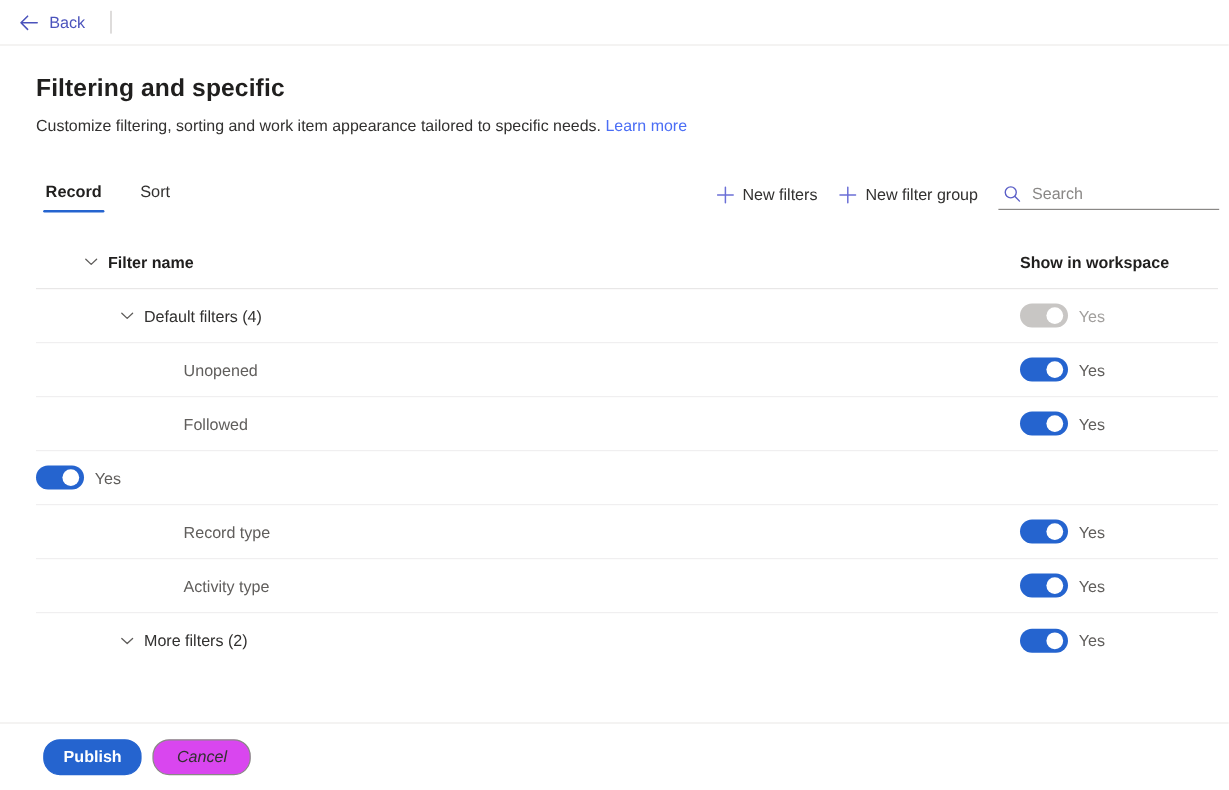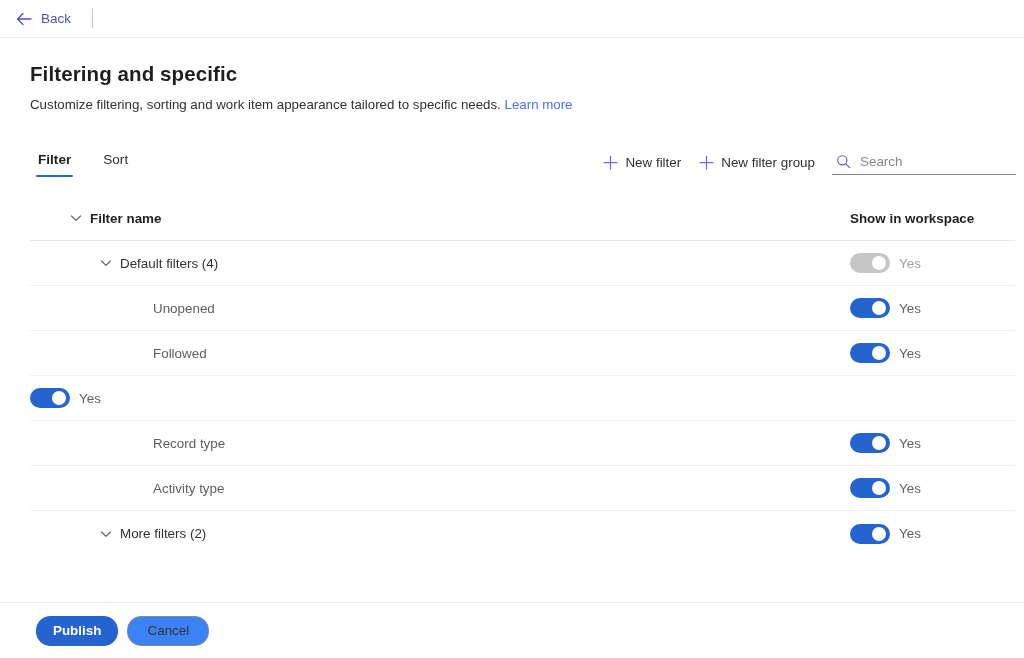--- a/index.html
+++ b/index.html
@@ -133,21 +133,21 @@
   }
   .btn {
     height: 30px; min-width: 82px; padding: 0 16px;
     font-family: "Liberation Sans", sans-serif; font-size: 13.4px;
     border-radius: 14px; cursor: pointer;
   }
   .btn-primary {
     background: #2564cf; border: 1px solid #2564cf; color: #fff; font-weight: 600;
   }
   .btn-secondary {
-    background: #3b82f6; border: 1px solid #8a8886; color: #323130;
+    background: #d946ef; border: 1px solid #8a8886; color: #323130; font-style: italic;
   }
 </style>
 </head>
 <body>
 
 <div class="page">
 
   <div class="topbar">
     <button class="back-btn">
       <span class="back-arrow">
@@ -160,32 +160,32 @@
     <span class="back-sep"></span>
   </div>
 
   <div class="heading">Filtering and specific</div>
   <div class="subheading">
     <span>Customize filtering, sorting and work item appearance tailored to specific needs.</span>
     <a class="learn-more" href="#">Learn more</a>
   </div>
 
   <div class="tabs">
-    <button class="tab active">Filter</button>
+    <button class="tab active">Record</button>
     <button class="tab">Sort</button>
   </div>
 
   <div class="toolbar">
     <button class="cmd">
       <span class="plus-icon">
         <svg viewBox="0 0 15 15" width="15" height="15" aria-hidden="true">
           <path d="M7.5 1v13M1 7.5h13" stroke="#6b6fd6" stroke-width="1.25" stroke-linecap="round"></path>
         </svg>
       </span>
-      <span>New filter</span>
+      <span>New filters</span>
     </button>
     <button class="cmd">
       <span class="plus-icon">
         <svg viewBox="0 0 15 15" width="15" height="15" aria-hidden="true">
           <path d="M7.5 1v13M1 7.5h13" stroke="#6b6fd6" stroke-width="1.25" stroke-linecap="round"></path>
         </svg>
       </span>
       <span>New filter group</span>
     </button>
     <div class="search-box">

